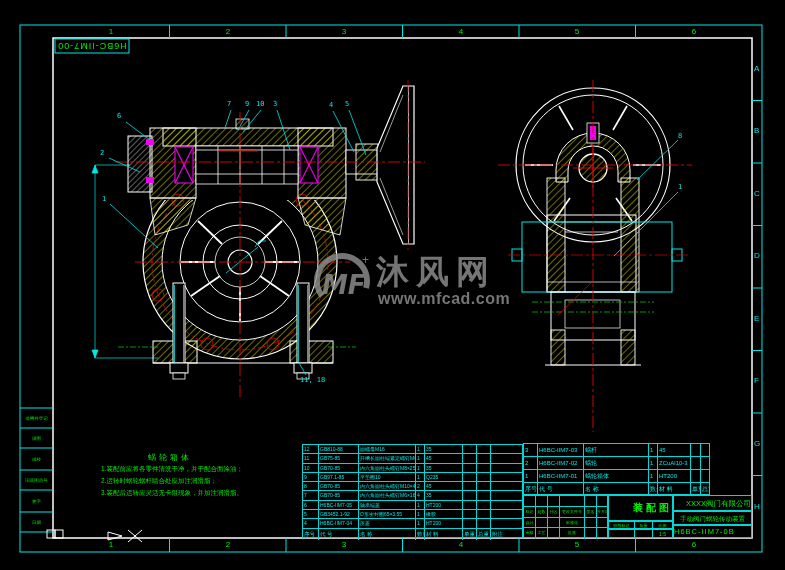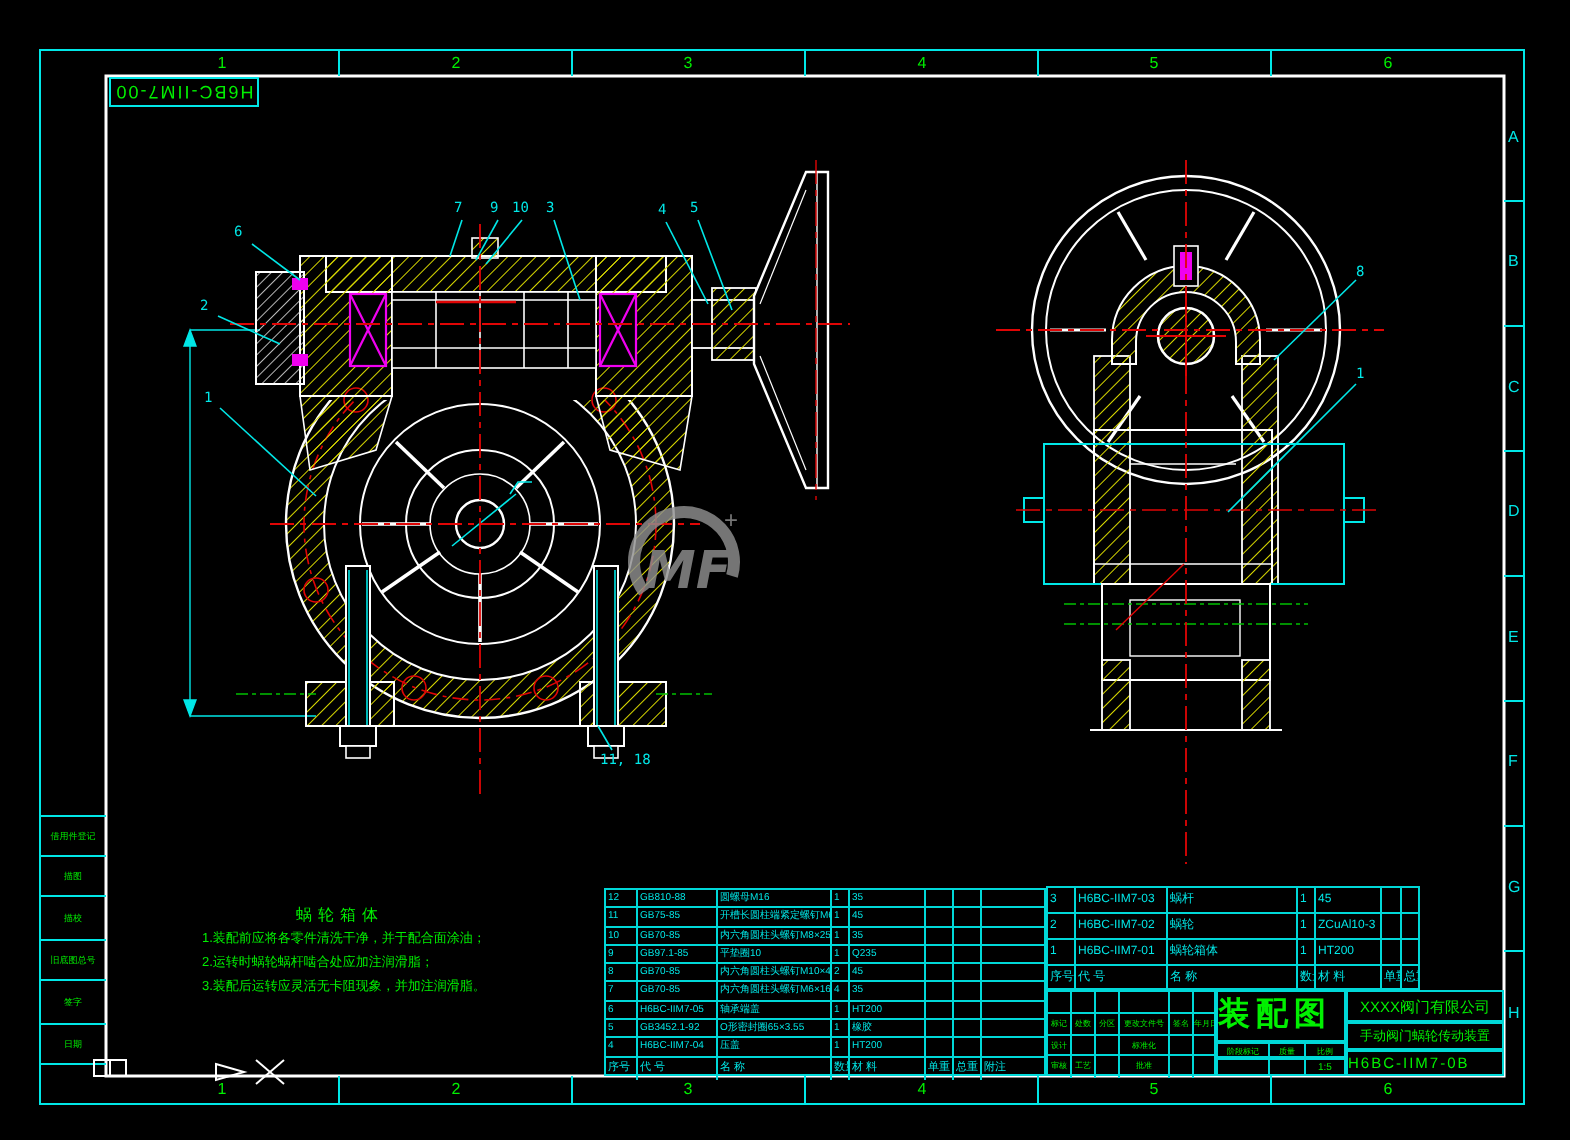--- a/index.html
+++ b/index.html
@@ -300,20 +300,22 @@
       </g>
     </g>
   </svg>
 
   <div id="wm" class="abs">
     <svg width="62" height="62" class="abs" style="left:0;top:4px">
       <path d="M10,44 A25,25 0 1 1 54,36" stroke="#8f8f8f" stroke-width="6" fill="none"></path>
       <text x="10" y="42" font-family="DejaVu Sans, sans-serif" font-style="italic" font-weight="bold" font-size="26" fill="#8f8f8f">MF</text>
       <text x="50" y="12" font-size="12" fill="#8f8f8f">+</text>
     </svg>
+    <div class="nm">沐风网</div>
+    <div class="ur">www.mfcad.com</div>
   </div>
 
   <div class="abs corner-code" style="left:56px;top:39px">H6BC-IIM7-00</div>
 
   <div class="abs zone" style="left:111px;top:27px">1</div>
   <div class="abs zone" style="left:228px;top:27px">2</div>
   <div class="abs zone" style="left:344px;top:27px">3</div>
   <div class="abs zone" style="left:461px;top:27px">4</div>
   <div class="abs zone" style="left:577px;top:27px">5</div>
   <div class="abs zone" style="left:694px;top:27px">6</div>
@@ -528,35 +530,35 @@
       <span class="rc r0">审核</span>
       <span class="rc r1">工艺</span>
       <span class="rc r2"></span>
       <span class="rc r3">批准</span>
       <span class="rc r4"></span>
         <span class="rc r5"></span>
     </div>
   </div>
 
   <div class="tb" style="left:608px;top:495px;width:65px;height:26px">
-    <div class="grn" style="font-size:16px;font-weight:bold;text-align:left;line-height:24px;letter-spacing:3px">装配图</div>
+    <div class="grn" style="font-size:10px;font-weight:bold;text-align:right;line-height:24px;letter-spacing:3px">装配图</div>
   </div>
   <div class="tb" style="left:608px;top:521px;width:65px;height:8px;display:flex">
     <span class="stagecell" style="width:26px">阶段标记</span>
     <span class="stagecell" style="width:18px">质量</span>
     <span class="stagecell" style="width:19px;border-right:none">比例</span>
   </div>
   <div class="tb" style="left:608px;top:529px;width:65px;height:9px;display:flex">
     <span class="stagecell" style="width:26px"></span>
     <span class="stagecell" style="width:18px"></span>
     <span class="stagecell" style="width:19px;border-right:none;font-size:5px">1:5</span>
   </div>
 
   <div class="tb" style="left:673px;top:495px;width:79px;height:16px">
-    <div class="grn" style="font-size:7.5px;text-align:center;line-height:15px;white-space:nowrap;overflow:hidden">XXXX阀门有限公司</div>
+    <div class="grn" style="font-size:7.5px;text-align:right;line-height:15px;white-space:nowrap;overflow:hidden">XXXX阀门有限公司</div>
   </div>
   <div class="tb" style="left:673px;top:511px;width:79px;height:14px">
     <div class="grn" style="font-size:6.5px;text-align:center;line-height:13px;white-space:nowrap;overflow:hidden">手动阀门蜗轮传动装置</div>
   </div>
   <div class="tb" style="left:673px;top:525px;width:79px;height:13px">
     <div class="grn" style="font-size:7.5px;text-align:left;line-height:12px;letter-spacing:1px;white-space:nowrap">H6BC-IIM7-0B</div>
   </div>
 
 </div>
 

